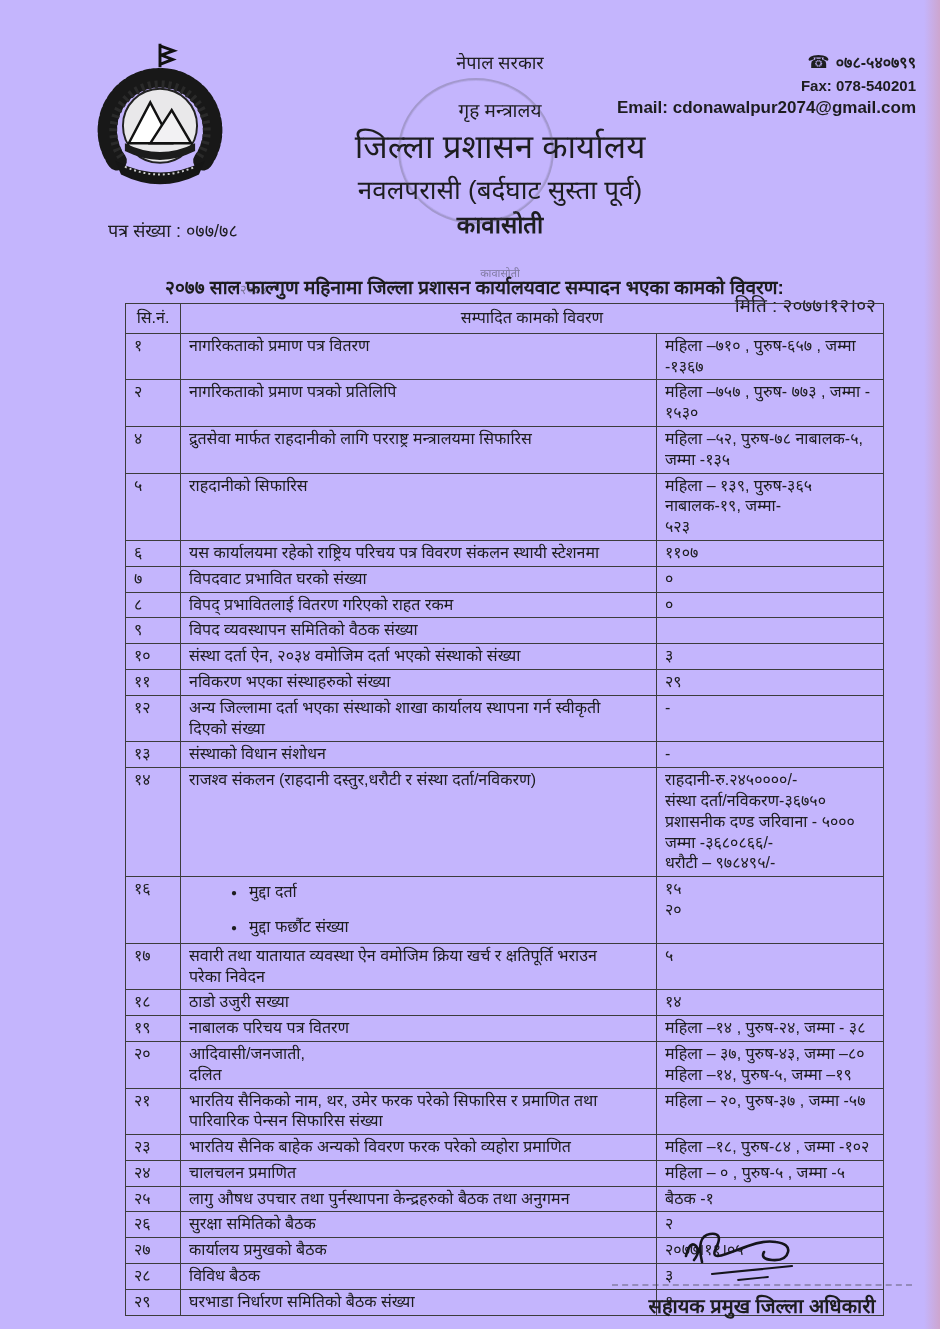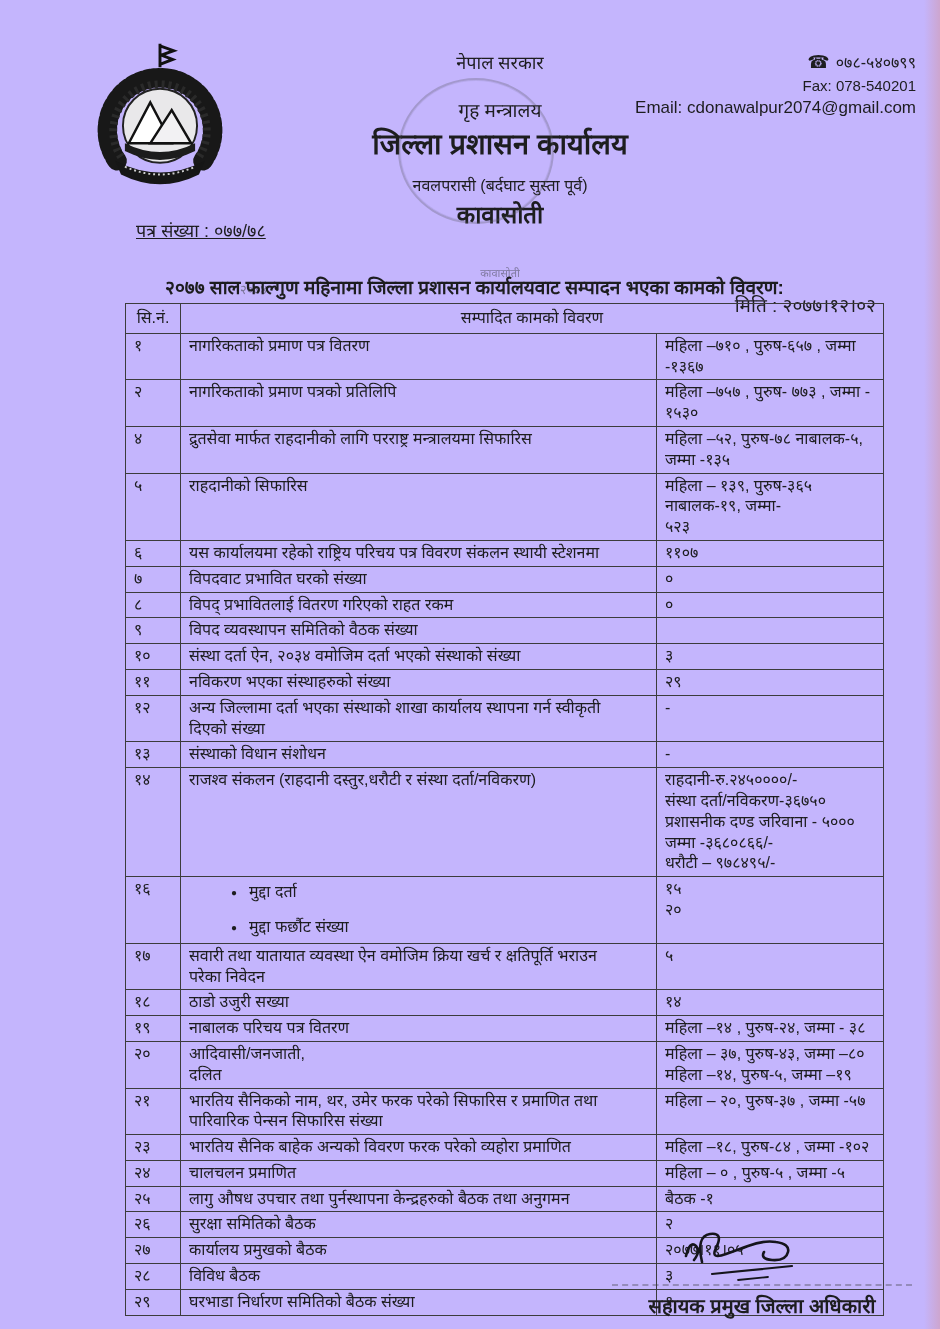--- a/index.html
+++ b/index.html
@@ -15,38 +15,38 @@
   .page::after{
     content:'';position:absolute;right:0;top:0;width:16px;height:100%;
     background:linear-gradient(90deg,rgba(216,160,170,0) 0%,rgba(214,150,160,.5) 100%);
     pointer-events:none;
   }
   
   .emblem{position:absolute;left:82px;top:40px;width:156px;height:152px;}
   .head-center{position:absolute;left:240px;top:52px;width:520px;text-align:center;line-height:1.25;}
   .head-center .govt{font-size:18px;}
   .head-center .ministry{font-size:19px;margin-top:24px;}
-  .head-center .office{font-size:29px;font-weight:bold;margin:4px 0 2px;}
-  .head-center .district{font-size:16px;margin-top:13px;}
+  .head-center .office{font-size:33px;font-weight:normal;margin:4px 0 2px;}
+  .head-center .district{font-size:26px;margin-top:6px;}
   .head-center .place{font-size:24px;font-weight:600;margin-top:4px;}
   .stamp-circle{
     position:absolute;left:398px;top:78px;width:152px;height:142px;border-radius:50%;
     border:2px solid rgba(85,85,95,.30);
     box-shadow:inset 0 0 0 1px rgba(85,85,95,.12);
     pointer-events:none;
   }
   .stamp-place{position:absolute;left:0;right:0;top:215px;text-align:center;font-size:11px;color:rgba(70,70,80,.55);}
   .stamp-year{position:absolute;left:0;right:0;top:230px;text-align:left;font-size:13px;color:rgba(70,70,80,.6);}
-  .contact{position:absolute;right:24px;top:50px;width:300px;text-align:right;font-weight:normal;line-height:1.4;}
+  .contact{position:absolute;right:24px;top:50px;width:300px;text-align:right;font-weight:bold;line-height:1.4;}
   .contact .ph{font-size:16px;}
   .contact .ph .glyph{font-size:18px;margin-right:6px;}
   .contact .fax{font-size:15px;}
   .contact .email{font-size:17px;}
   
-  .ref-no{position:absolute;left:136px;top:218px;font-size:18px;text-decoration:underline;}
+  .ref-no{position:absolute;left:108px;top:218px;font-size:18px;}
   .date-line{position:absolute;right:64px;top:244px;font-size:19px;margin-top:48px;}
   .doc-title{position:absolute;left:165px;top:274px;width:660px;font-size:19px;font-weight:600;}
   
   table.report{
     position:absolute;left:125px;top:303px;width:758px;
     border-collapse:collapse;table-layout:fixed;
     font-size:16px;line-height:1.3;
   }
   table.report th,table.report td{
     border:1.5px solid #3c3c3c;

